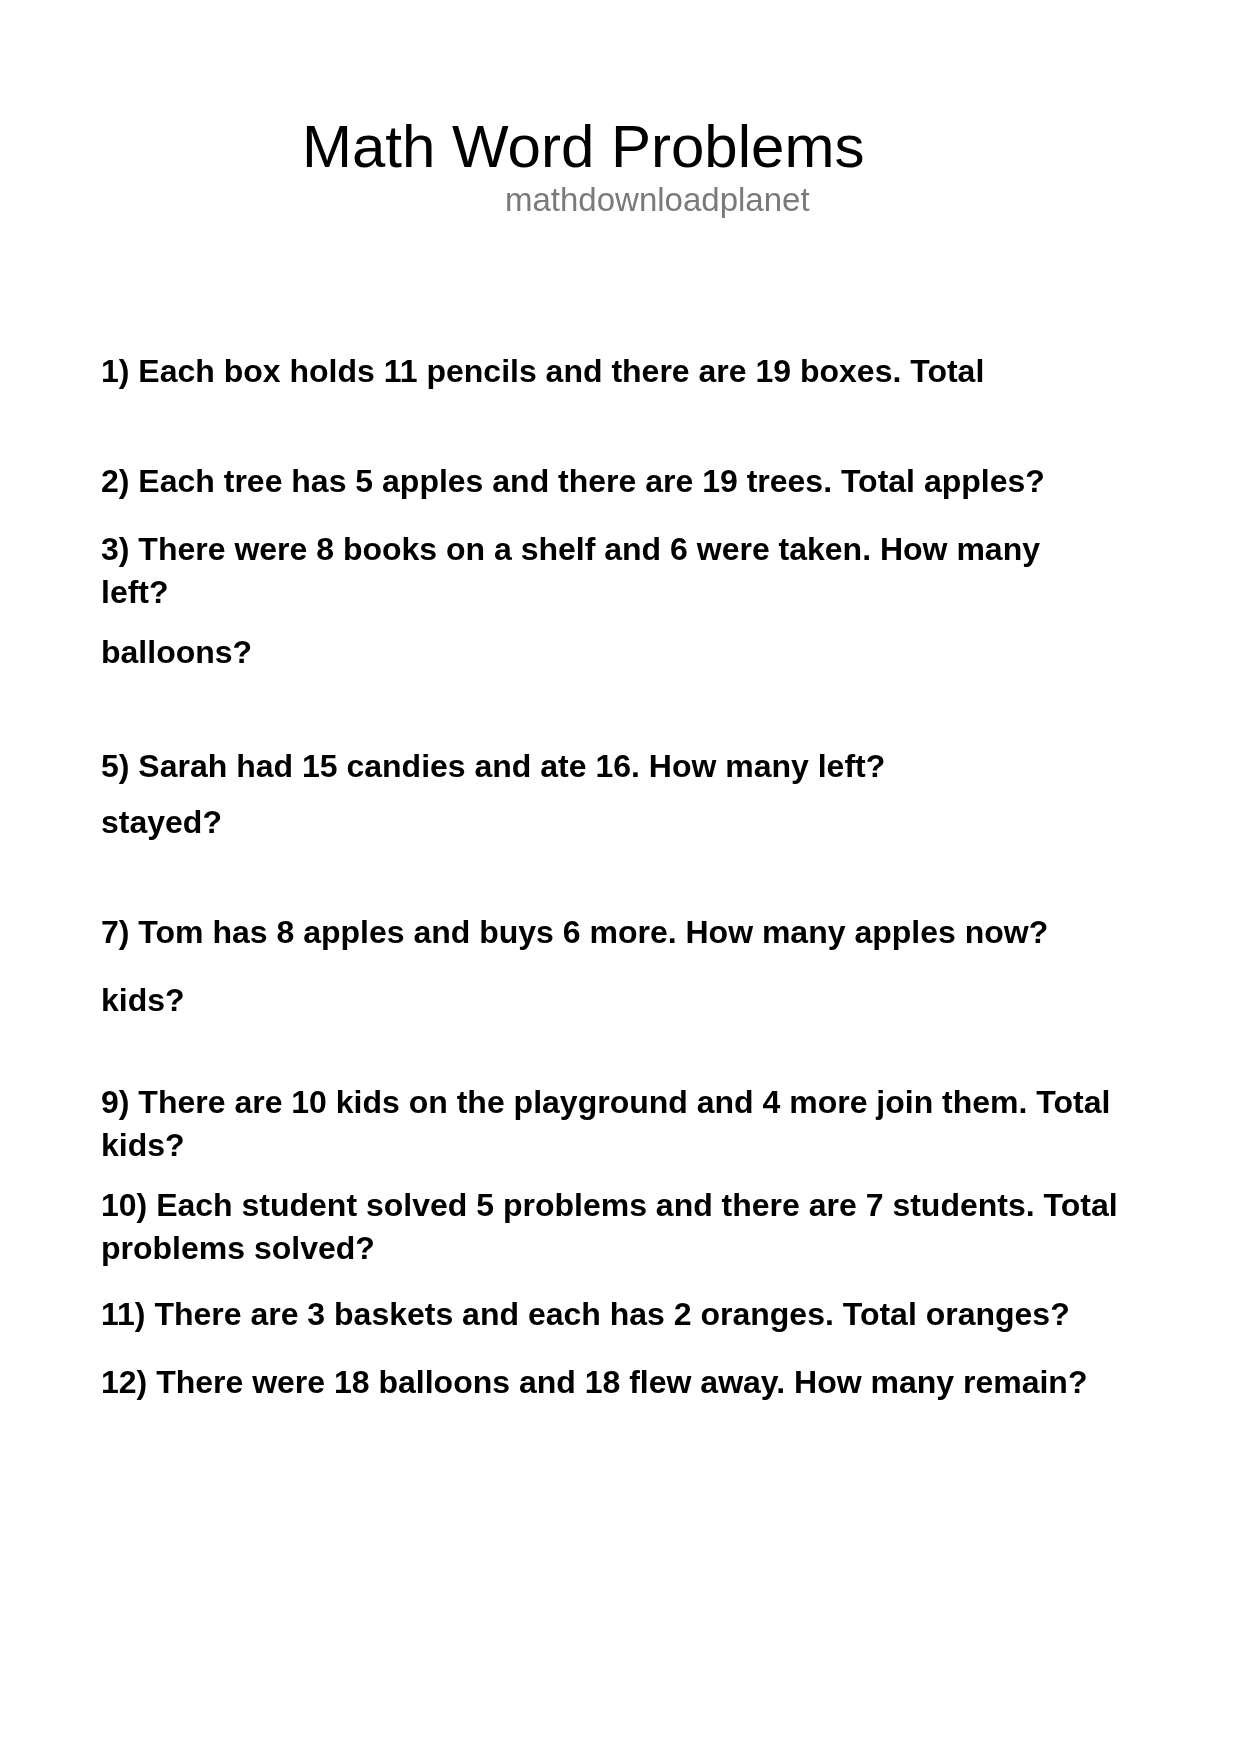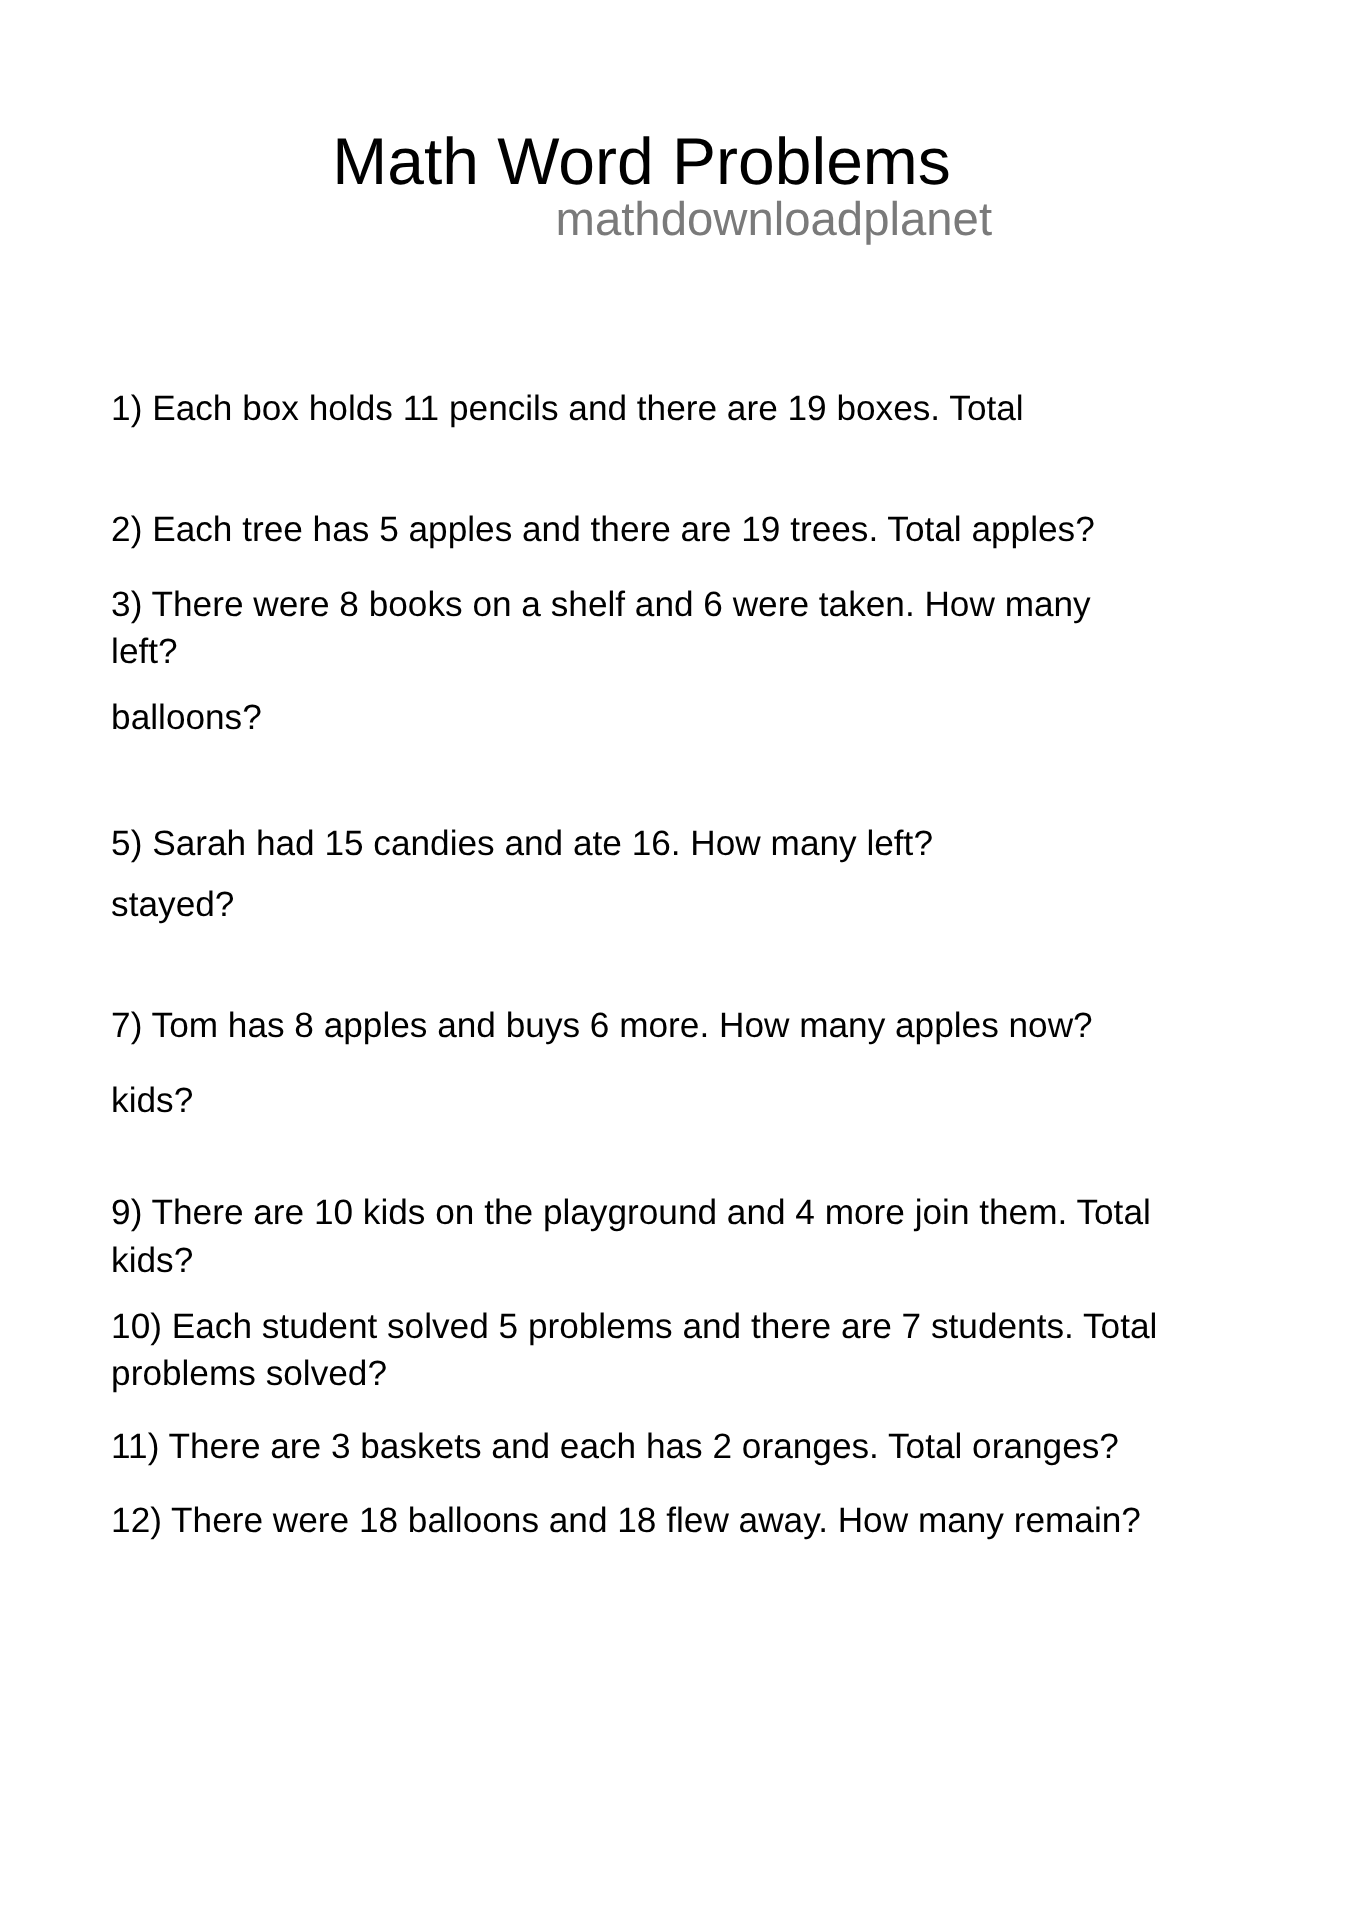--- a/index.html
+++ b/index.html
@@ -1,20 +1,20 @@
 <!DOCTYPE html>
 <html><head>
 <meta charset="utf-8">
 <style>
   html, body { margin: 0; padding: 0; background: #ffffff; }
   body { width: 1240px; height: 1754px; position: relative; overflow: hidden; font-family: "Liberation Sans", sans-serif; color: #000; }
   .title { position: absolute; left: 302px; top: 100px; font-size: 60px; line-height: 70px; color: #000; white-space: nowrap; margin-top: 12px; }
-  .subtitle { position: absolute; left: 505px; top: 180px; font-size: 43px; line-height: 40px; color: #7a7a7a; white-space: nowrap; text-align: center; }
+  .subtitle { position: absolute; left: 505px; top: 180px; font-size: 33px; line-height: 40px; color: #7a7a7a; white-space: nowrap; text-align: center; }
   .problem { position: absolute; left: 101px; width: 1080px; font-size: 32px; line-height: 43px; color: #000; }
-  .problem .line { display: block; white-space: nowrap; }
+  .problem .line { display: block; white-space: nowrap; font-weight: bold; }
 </style>
 </head>
 <body>
 
 <div class="title">Math Word Problems</div>
 <div class="subtitle">mathdownloadplanet</div>
 
 <div>
   <div class="problem" style="top:350px">
     <span class="line">1) Each box holds 11 pencils and there are 19 boxes. Total</span>

